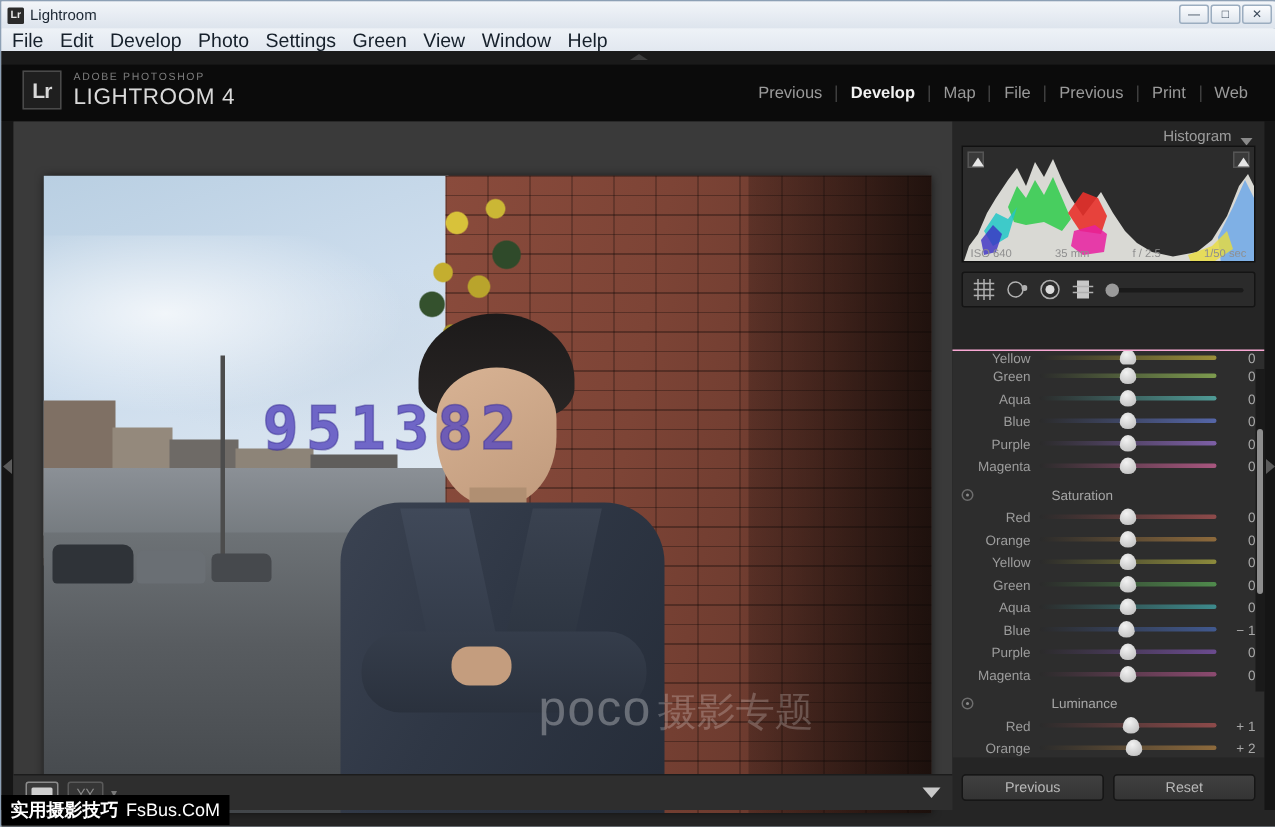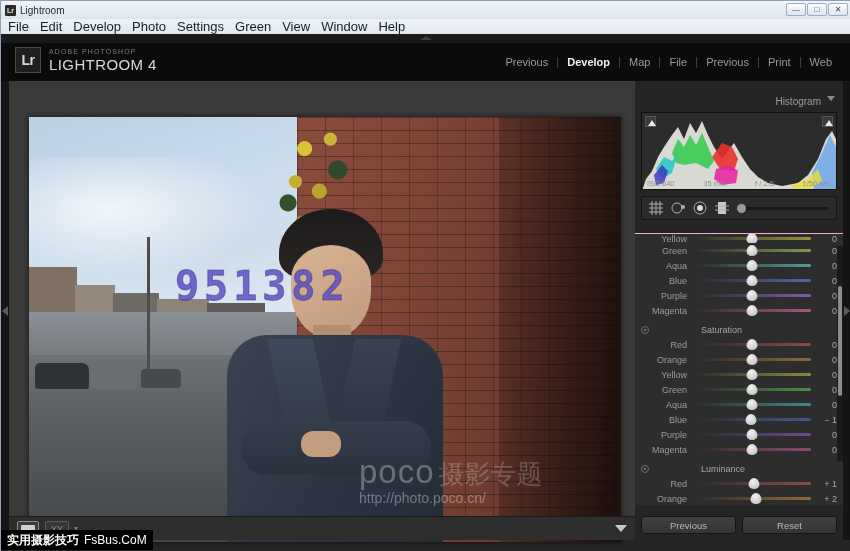--- a/index.html
+++ b/index.html
@@ -218,22 +218,22 @@
     border-left: 6px solid transparent; border-right: 6px solid transparent;
     border-top: 7px solid #c9c9c9;
   }
 
   
   .right {
     position: absolute; left: 634px; top: 47px; width: 208px; height: 459px;
     background: #252525;
   }
   .panel-head {
-    height: 16px; display: flex; align-items: flex-start; justify-content: flex-end;
-    padding-right: 8px; gap: 6px; margin-top: 15px;
+    height: 16px; display: flex; align-items: flex-end; justify-content: flex-end;
+    padding-right: 8px; gap: 6px;
   }
   .panel-head .lbl { font-size: 10px; color: #9d9d9d; }
   .panel-head .caret { width: 0; height: 0; border-left: 4px solid transparent; border-right: 4px solid transparent; border-top: 5px solid #8a8a8a; }
 
   .histogram {
     margin: 0 6px; height: 78px; background: #2c2c2c;
     border: 1px solid #111; position: relative; overflow: hidden;
   }
   .hist-clip { position: absolute; width: 11px; height: 11px; background: #3a3a3a; border: 1px solid #555; top: 3px; }
   .hist-clip.l { left: 3px; } .hist-clip.r { right: 3px; }
@@ -410,21 +410,20 @@
           <div class="shirt"></div>
           <div class="jacket"></div>
           <div class="lapelL"></div>
           <div class="lapelR"></div>
           <div class="arms"></div>
           <div class="hand"></div>
         </div>
         <div class="wm-digits">951382</div>
         <div class="wm-poco">
           <span class="p1">poco</span><span class="p2">摄影专题</span>
-          <div class="p3">http://photo.poco.cn/</div>
         </div>
       </div>
 
       <div class="center-bottombar">
         <div class="view-btn"></div>
         <div class="yy-btn">YY</div>
         <div class="tool-caret">▾</div>
         <div class="bottom-caret"></div>
       </div>
     </div>

